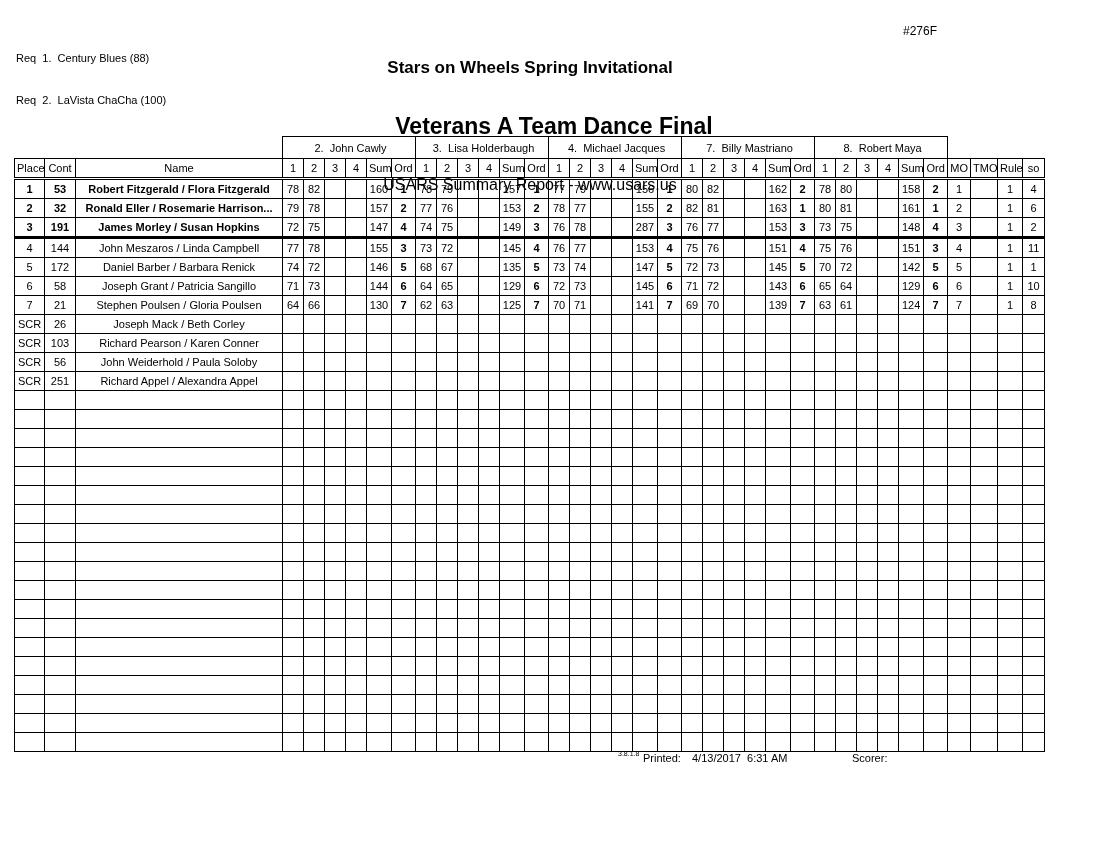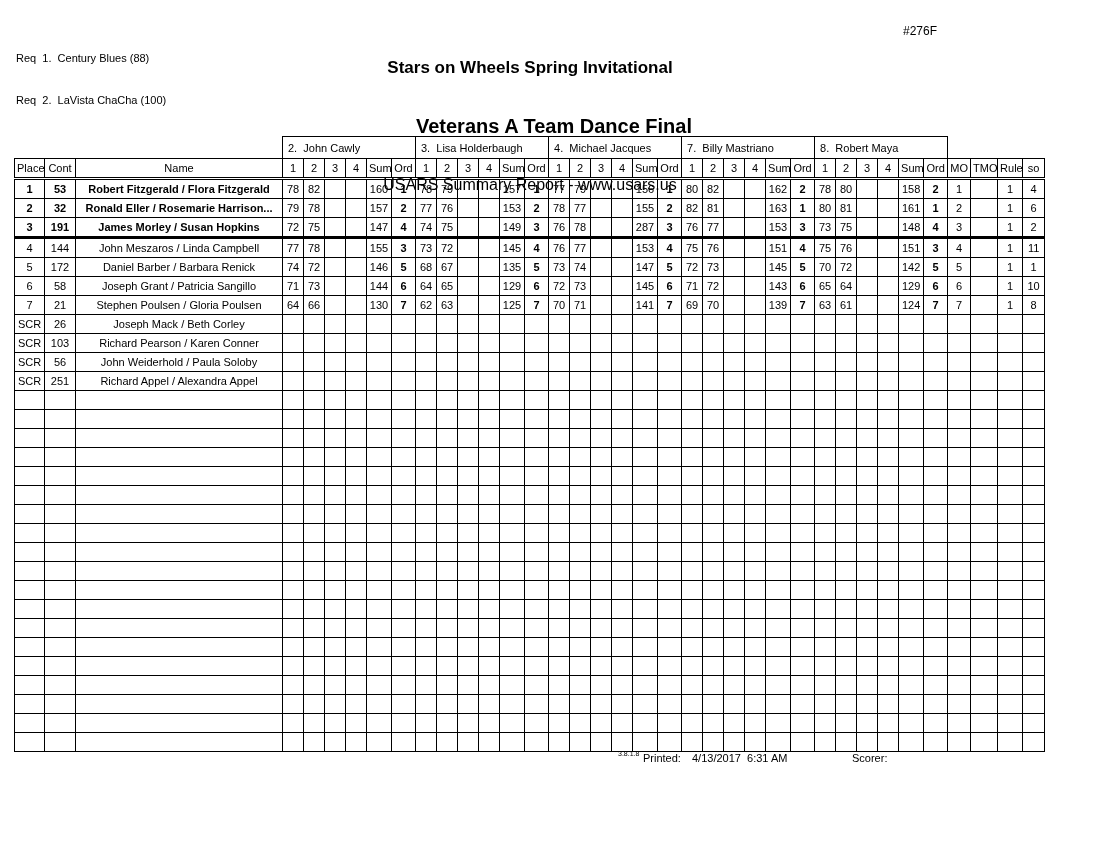--- a/index.html
+++ b/index.html
@@ -5,36 +5,36 @@
   html,body{margin:0;padding:0;}
   body{
     width:1100px;height:850px;background:#ffffff;color:#000;
     font-family:"Liberation Sans",sans-serif;position:relative;overflow:hidden;
   }
   .abs{position:absolute;white-space:pre;}
   .req-block{left:16px;top:23px;font-size:11px;line-height:14px;}
   .title-stack{left:0;top:22px;width:1060px;text-align:center;}
   .title-line1{font-size:17px;font-weight:bold;line-height:20px;}
   .title-line2{font-size:15px;line-height:20px;}
-  .title-line3{font-size:20px;font-weight:bold;line-height:24px;padding-left:48px;}
+  .title-line3{font-size:23px;font-weight:bold;line-height:24px;padding-left:48px;}
   .title-line4{font-size:16px;line-height:22px;}
   .event-num{left:903px;top:24px;font-size:12px;font-weight:normal;}
 
   table.score{
     position:absolute;left:14px;top:136px;
     border-collapse:collapse;table-layout:fixed;width:1030px;
   }
   table.score td{
     border:1px solid #000;padding:0 2px;height:18px;
     font-size:11px;line-height:12px;text-align:center;
     overflow:hidden;white-space:nowrap;vertical-align:middle;
   }
   tr.judge-row{height:22px;}
   tr.judge-row td.spacer{border:none;background:#fff;}
-  tr.judge-row td.jname{text-align:left;padding-left:5px;white-space:pre;font-size:11px;margin-left:35px;}
+  tr.judge-row td.jname{text-align:center;padding-left:5px;white-space:pre;font-size:11px;margin-left:35px;}
   tr.subhdr td{border-bottom:3px double #000;}
   td.name{text-align:left;padding-left:6px;}
   td.sum{text-align:right;padding-right:3px;margin-top:29px;}
   td.ord{border-left:3px solid #000;border-right:3px solid #000;font-weight:bold;}
   tr.subhdr td.ord{font-weight:normal;}
   tr.b td.place, tr.b td.cont, tr.b td.name{font-weight:bold;}
   tr.sep td{border-bottom:3px solid #000;}
 
   .footer-version{left:618px;top:750px;font-size:7px;}
   .footer-printed-label{left:643px;top:752px;font-size:11px;}

